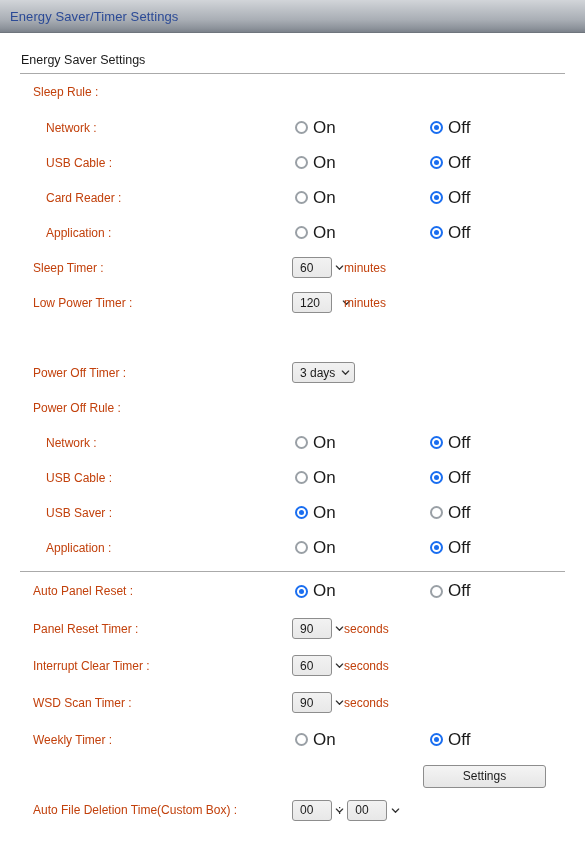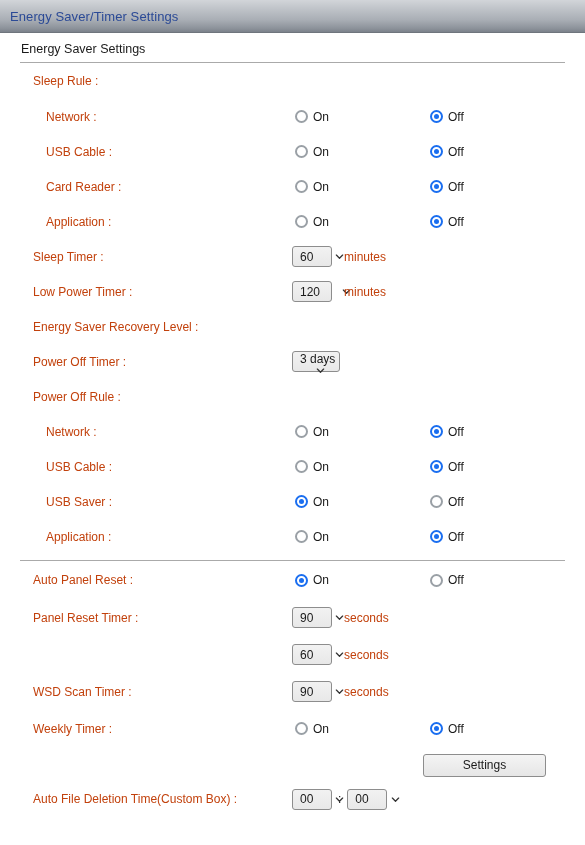--- a/index.html
+++ b/index.html
@@ -35,21 +35,21 @@
   }
 
   
   .section {
     position: relative;
   }
   .section-title {
     font-size: 12.5px;
     color: #1a1a1a;
     padding-left: 21px;
-    padding-top: 9px;
+    padding-top: 20px;
   }
   .section-rule {
     margin: 6px 20px 0 20px;
     height: 1px;
     background: #aaaaaa;
   }
 
   
   .row {
     position: relative;
@@ -105,21 +105,21 @@
     position: absolute;
     left: 2px;
     top: 2px;
     width: 5px;
     height: 5px;
     border-radius: 50%;
     background: #1a6ef0;
   }
   .radio-label {
     margin-left: 5px;
-    font-size: 12px;
+    font-size: 17px;
     color: #1a1a1a;
     white-space: nowrap;
   }
 
   
   .select {
     box-sizing: border-box;
     height: 21px;
     background: linear-gradient(to bottom, #f2f2f2 0%, #e8e8e8 100%);
     border: 1px solid #8d8d8d;
@@ -127,21 +127,21 @@
     display: inline-flex;
     align-items: center;
     justify-content: space-between;
     padding: 0 5px 0 7px;
     font-size: 12px;
     color: #1a1a1a;
     white-space: nowrap;
   }
   .select.w-small { width: 40px; gap: 16px; }
   .select.w-wide  { width: 250px; }
-  .select.w-auto  { padding-right: 4px; flex-direction: column; }
+  .select.w-auto  { padding-right: 4px; }
   .chev {
     margin-left: 6px;
     display: inline-block;
     width: 9px;
     height: 9px;
     flex: 0 0 auto;
   }
   .chev svg { display: block; }
   .unit {
     margin-left: 12px;
@@ -260,21 +260,20 @@
         <svg width="9" height="9" viewBox="0 0 10 10">
             <path d="M1.5 3.4 L5 6.9 L8.5 3.4" fill="none" stroke="#333" stroke-width="1.4" stroke-linecap="round" stroke-linejoin="round"></path>
           </svg>
       </span>
     </span>
     <span class="unit">minutes</span>
   </span>
 </div>
 
 <div class="row">
-  <span class="row-label indent-1">Energy Saver Recovery Level :</span>
 </div>
 
 <div class="row">
   <span class="row-label indent-1">Power Off Timer :</span>
   <span class="col-ctrl">
     <span class="select w-auto">
       <span>3 days</span>
       <span class="chev">
         <svg width="9" height="9" viewBox="0 0 10 10">
             <path d="M1.5 3.4 L5 6.9 L8.5 3.4" fill="none" stroke="#333" stroke-width="1.4" stroke-linecap="round" stroke-linejoin="round"></path>
@@ -361,20 +360,21 @@
         <svg width="9" height="9" viewBox="0 0 10 10">
             <path d="M1.5 3.4 L5 6.9 L8.5 3.4" fill="none" stroke="#333" stroke-width="1.4" stroke-linecap="round" stroke-linejoin="round"></path>
           </svg>
       </span>
     </span>
     <span class="unit">seconds</span>
   </span>
 </div>
 
 <div class="row" style="height:37px;">
+  <span class="row-label indent-1">Interrupt Clear Timer :</span>
   <span class="col-ctrl">
     <span class="select w-small">
       <span>60</span>
       <span class="chev">
         <svg width="9" height="9" viewBox="0 0 10 10">
             <path d="M1.5 3.4 L5 6.9 L8.5 3.4" fill="none" stroke="#333" stroke-width="1.4" stroke-linecap="round" stroke-linejoin="round"></path>
           </svg>
       </span>
     </span>
     <span class="unit">seconds</span>

